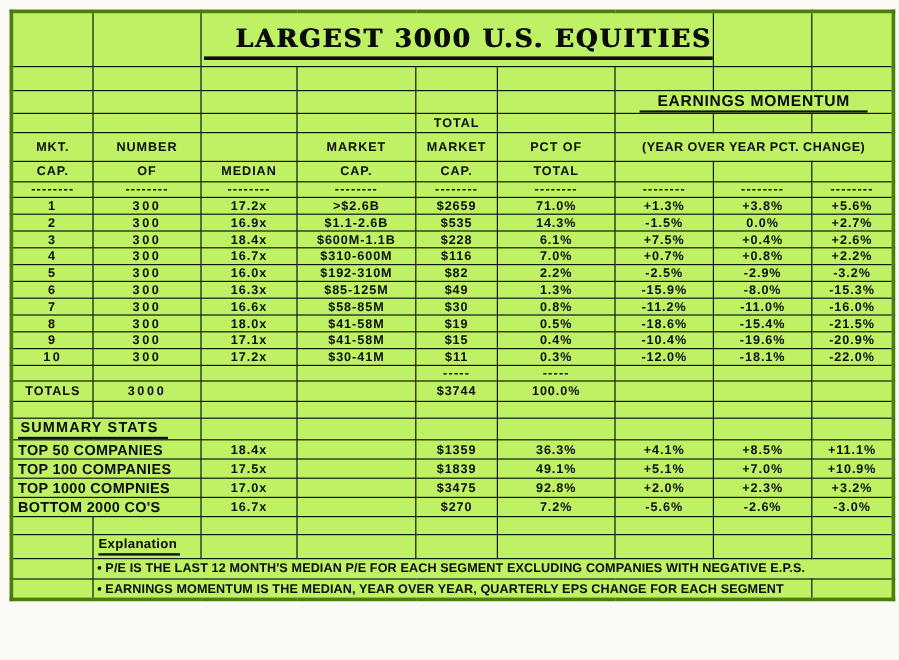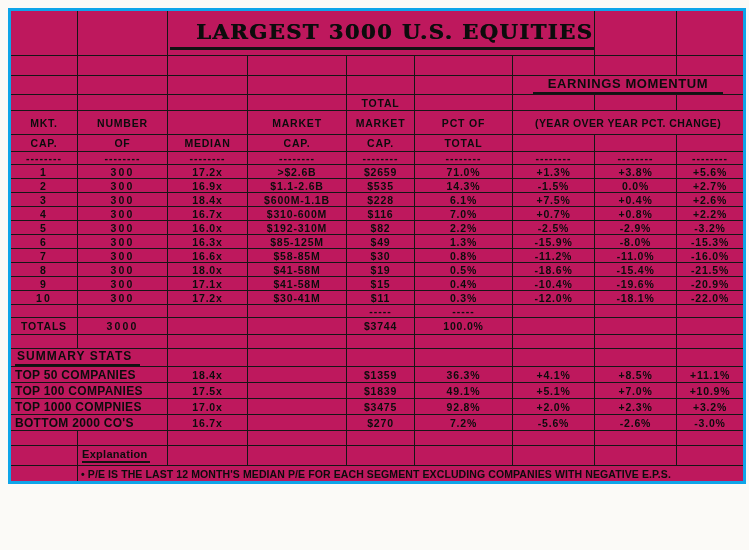--- a/index.html
+++ b/index.html
@@ -6,22 +6,22 @@
   body{
     width:749px;height:550px;position:relative;
     background:#f2f1ed;
     font-family:"Liberation Sans",sans-serif;
     -webkit-font-smoothing:none;
   }
   .sheet{position:absolute;inset:0;background:#fbfaf7;}
   table.grid{
     position:absolute;left:8px;top:8px;
     width:737px;border-collapse:collapse;table-layout:fixed;
-    border:3px solid #0ea5e9;
-    background:#be185d;
+    border:3px solid #4d7c0f;
+    background:#bef264;
   }
   td{
     border:1.5px solid #161616;
     padding:0 2px;
     font-weight:bold;
     font-size:10.5px;
     color:#0c0c0c;
     text-align:center;
     vertical-align:middle;
     white-space:nowrap;
@@ -380,16 +380,21 @@
           <td></td>
           <td></td>
           <td></td>
           <td></td>
   </tr>
 
   <tr class="h17">
     <td></td>
     <td colspan="8" class="bullet">• P/E IS THE LAST 12 MONTH'S MEDIAN P/E FOR EACH SEGMENT EXCLUDING COMPANIES WITH NEGATIVE E.P.S.</td>
   </tr>
+  <tr class="h17">
+    <td></td>
+    <td colspan="7" class="bullet">• EARNINGS MOMENTUM IS THE MEDIAN, YEAR OVER YEAR, QUARTERLY EPS CHANGE FOR EACH SEGMENT</td>
+    <td></td>
+  </tr>
 
 </tbody>
     </table>
 </div>
 
 </body></html>

